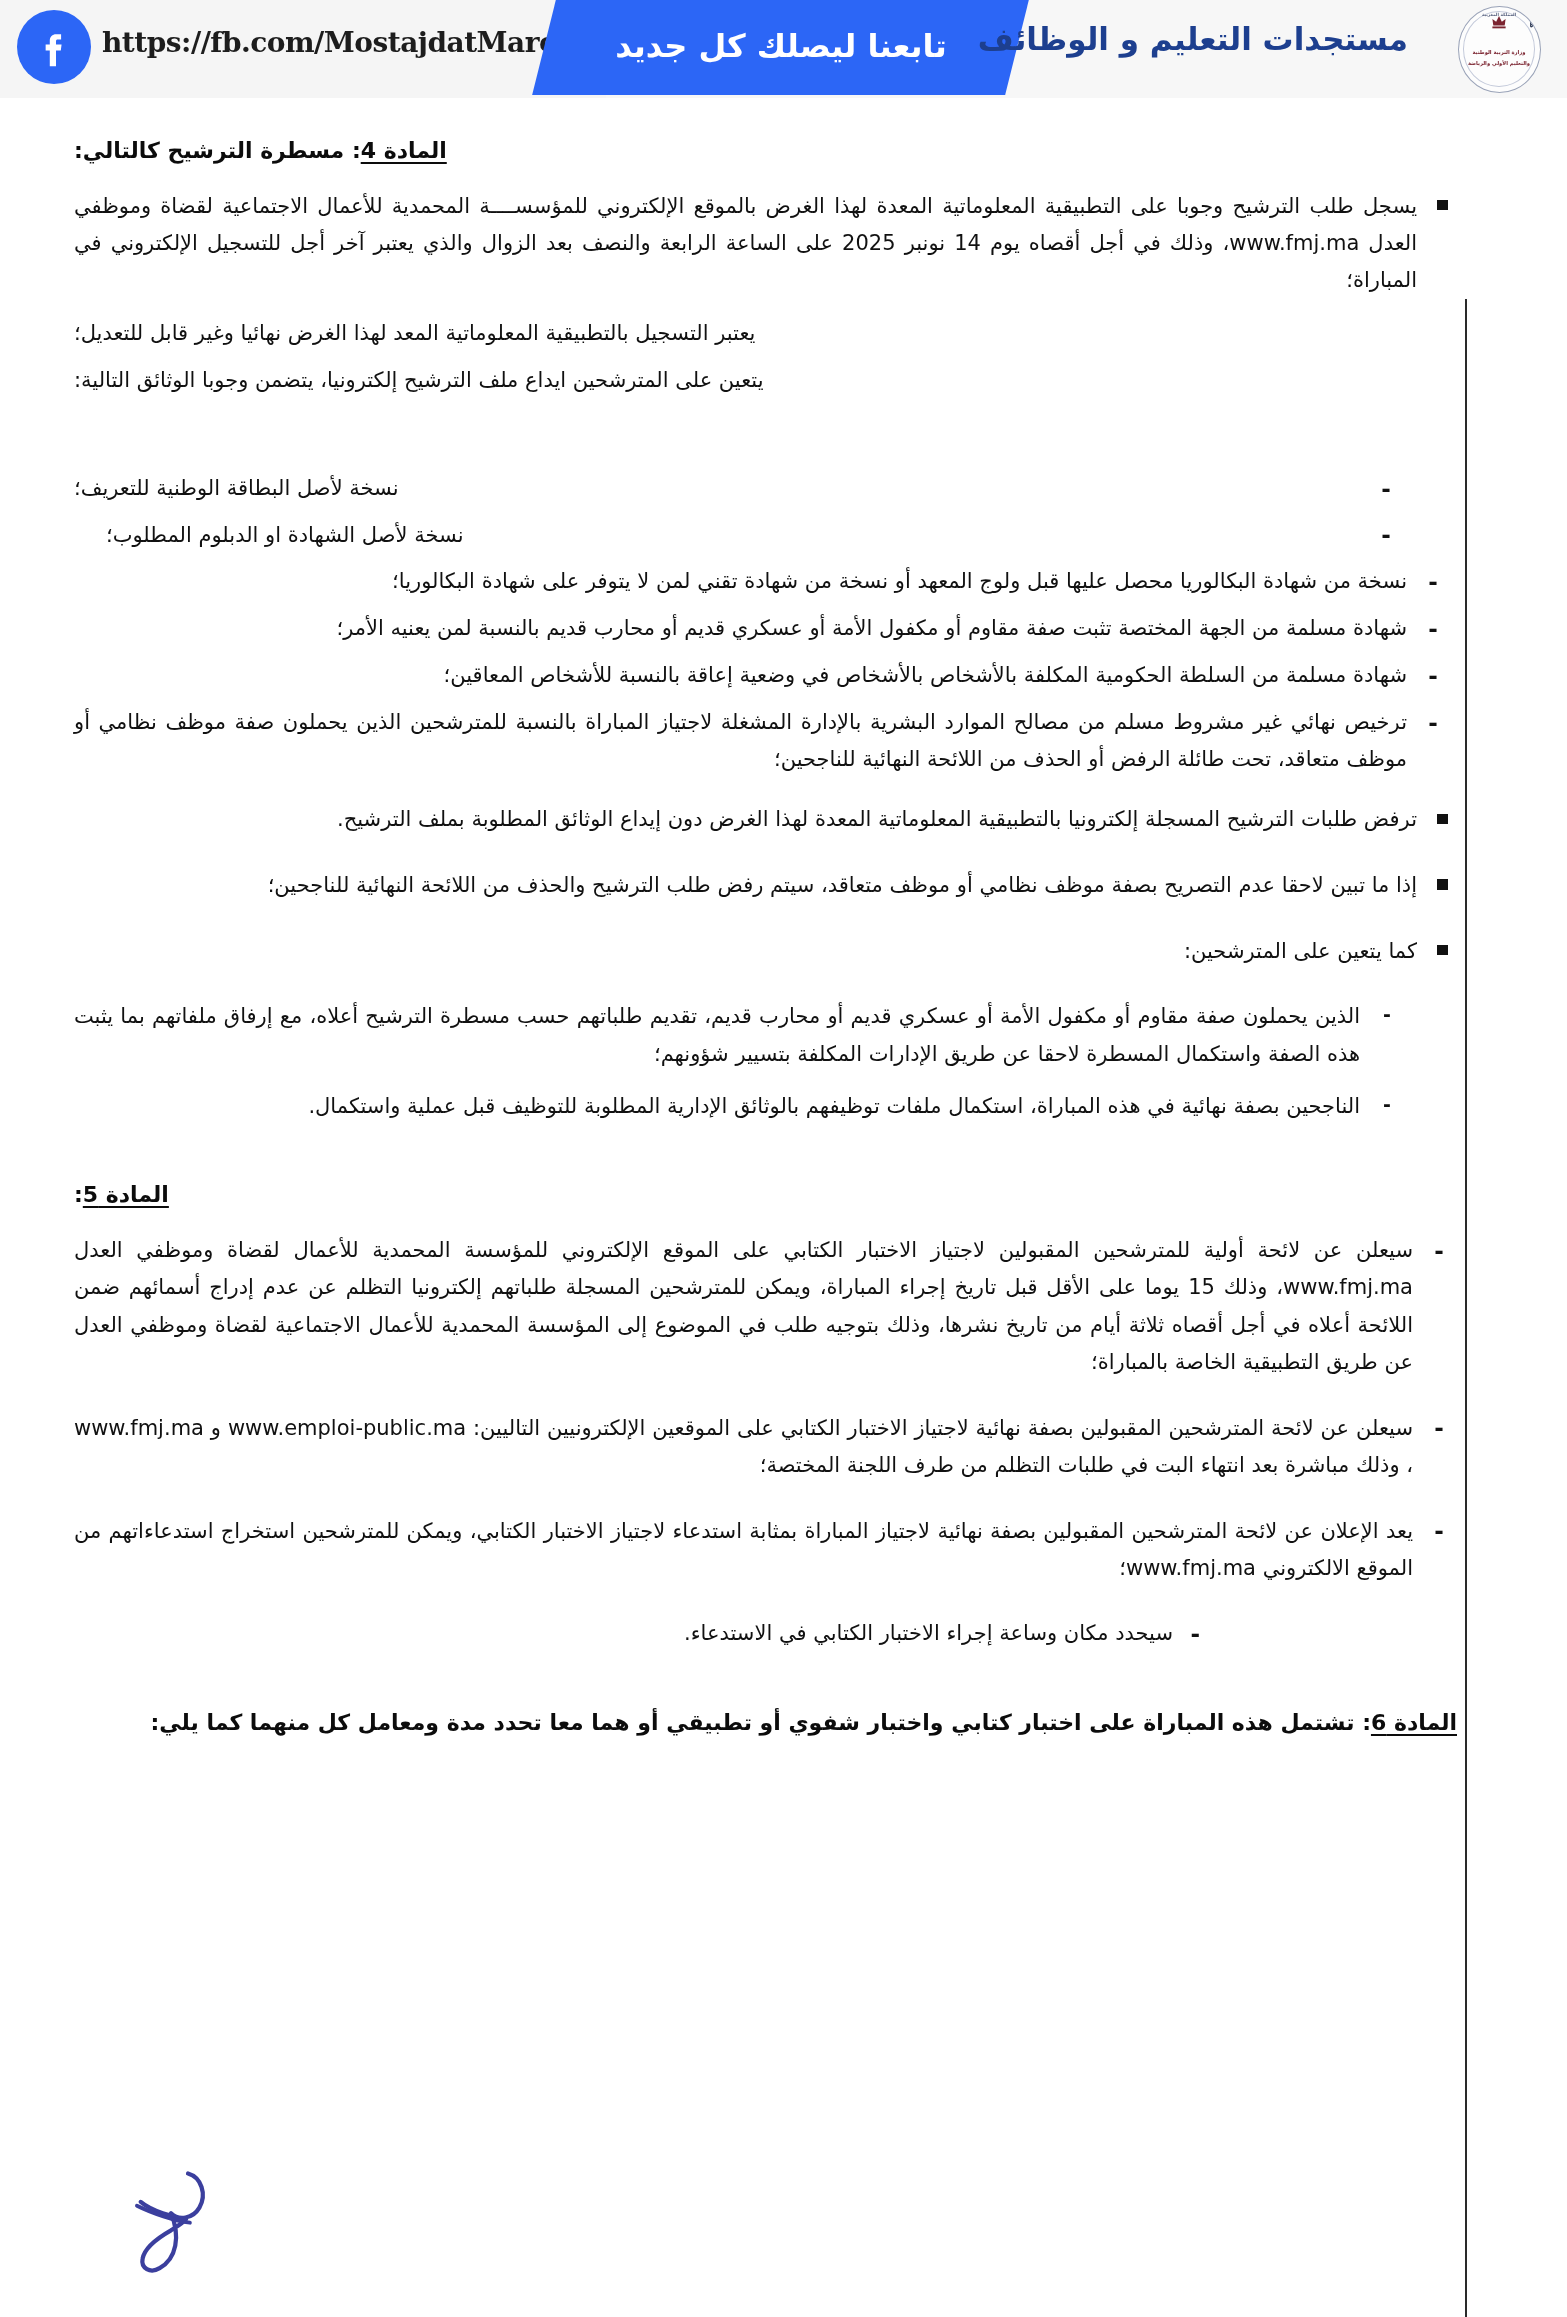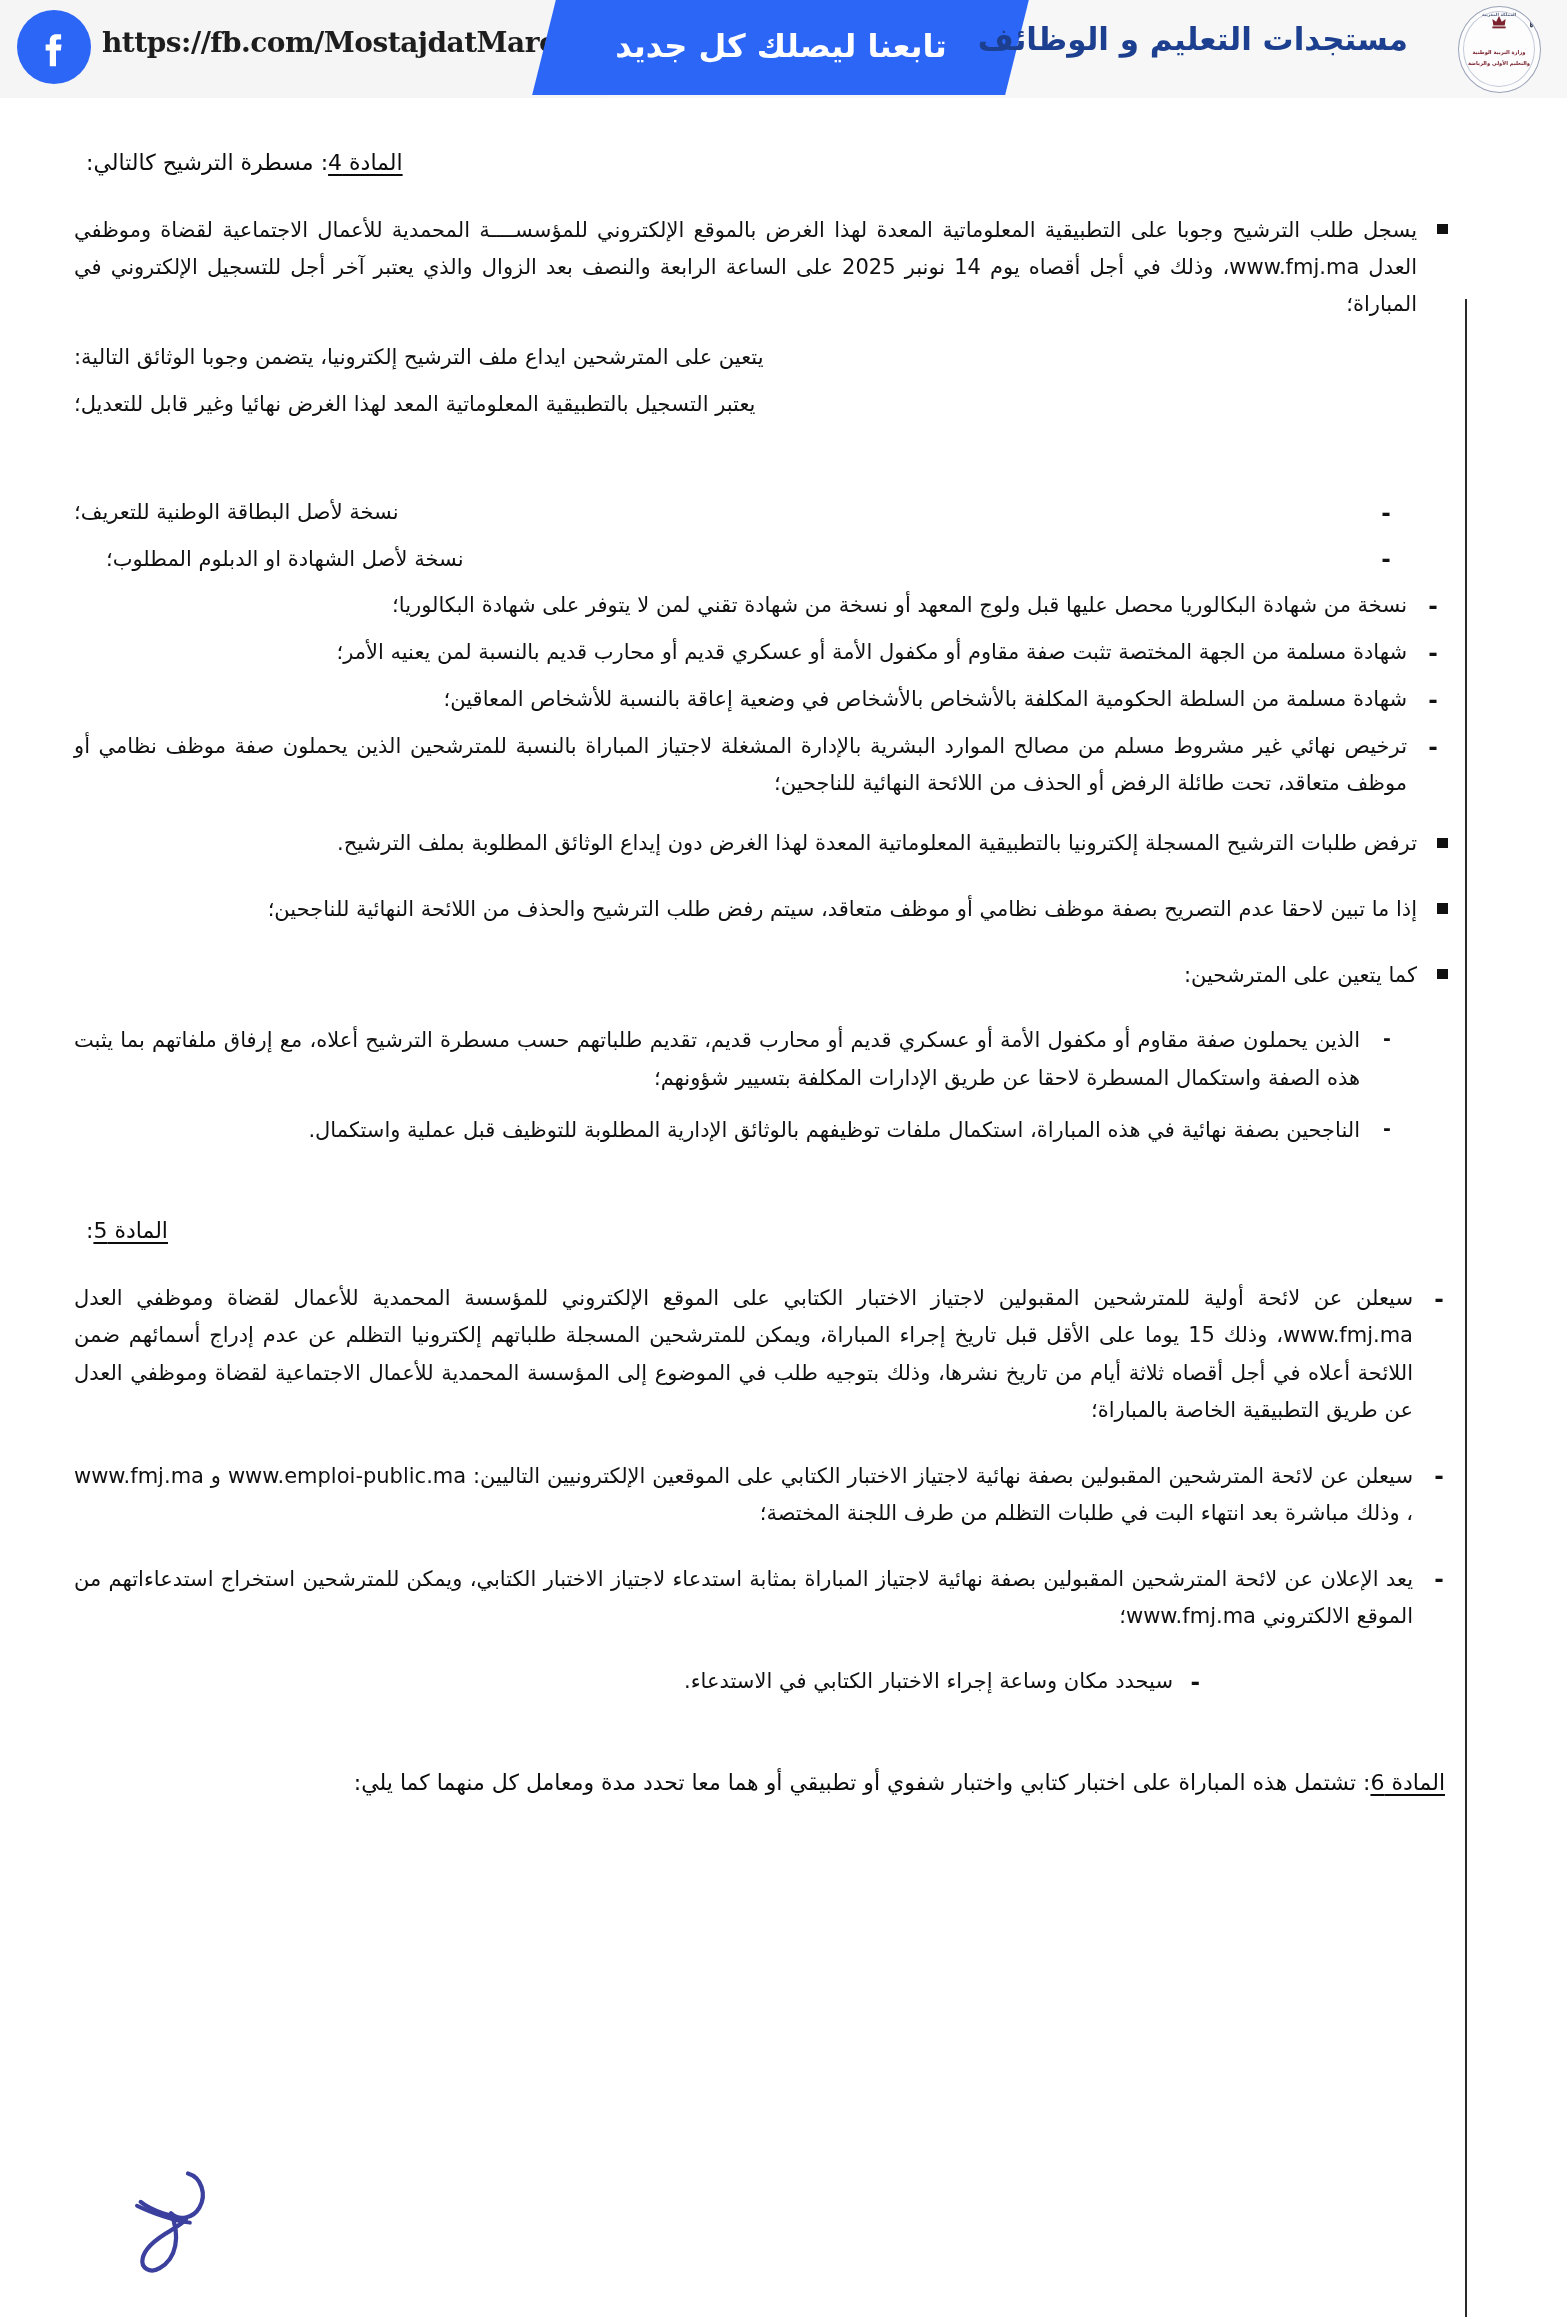--- a/index.html
+++ b/index.html
@@ -157,24 +157,24 @@
     right: 110px;
     left: 74px;
     direction: rtl;
     text-align: justify;
     font-family: "DejaVu Sans", "Liberation Sans", sans-serif;
     color: #111111;
   }
 
   .art-head {
     font-size: 22px;
-    font-weight: normal;
+    font-weight: bold;
     text-align: left;
     direction: rtl;
-    margin: 12px;
+    margin: 0;
     padding: 0;
     color: #0c0c0c;
   }
   .art-head .underline {
     text-decoration: underline;
     text-underline-offset: 3.8px;
   }
   .art-head-right {
     text-align: right;
   }
@@ -279,25 +279,25 @@
       </div>
 
       <div class="gap-md"></div>
 
       <div class="blk">
         <span class="marker"></span>
         <p class="para"><span>يسجل طلب الترشيح وجوبا على التطبيقية المعلوماتية المعدة لهذا الغرض بالموقع الإلكتروني للمؤسســــة المحمدية للأعمال الاجتماعية لقضاة وموظفي العدل </span><span class="ltr">www.fmj.ma</span><span>، وذلك في أجل أقصاه </span><span class="b">يوم 14 نونبر 2025 على الساعة الرابعة والنصف بعد الزوال</span><span> والذي يعتبر آخر أجل للتسجيل الإلكتروني في المباراة؛</span></p>
       </div>
 
       <div class="blk tight" style="padding-right:57px;">
+        <p class="para" style="text-align:left;">يعتبر التسجيل بالتطبيقية المعلوماتية المعد لهذا الغرض نهائيا وغير قابل للتعديل؛</p>
+      </div>
+
+      <div class="blk tight" style="padding-right:57px;">
         <p class="para b" style="text-align:left;">يتعين على المترشحين ايداع ملف الترشيح إلكترونيا، يتضمن وجوبا الوثائق التالية:</p>
-      </div>
-
-      <div class="blk tight" style="padding-right:57px;">
-        <p class="para" style="text-align:left;">يعتبر التسجيل بالتطبيقية المعلوماتية المعد لهذا الغرض نهائيا وغير قابل للتعديل؛</p>
       </div>
 
       <div class="gap-sm"></div>
 
       <div class="indent-1">
         <div class="blk dash tight">
           <span class="marker">-</span>
           <p class="para" style="text-align:left;margin-top:48px;">نسخة لأصل البطاقة الوطنية للتعريف؛</p>
         </div>
         <div class="blk dash tight">

